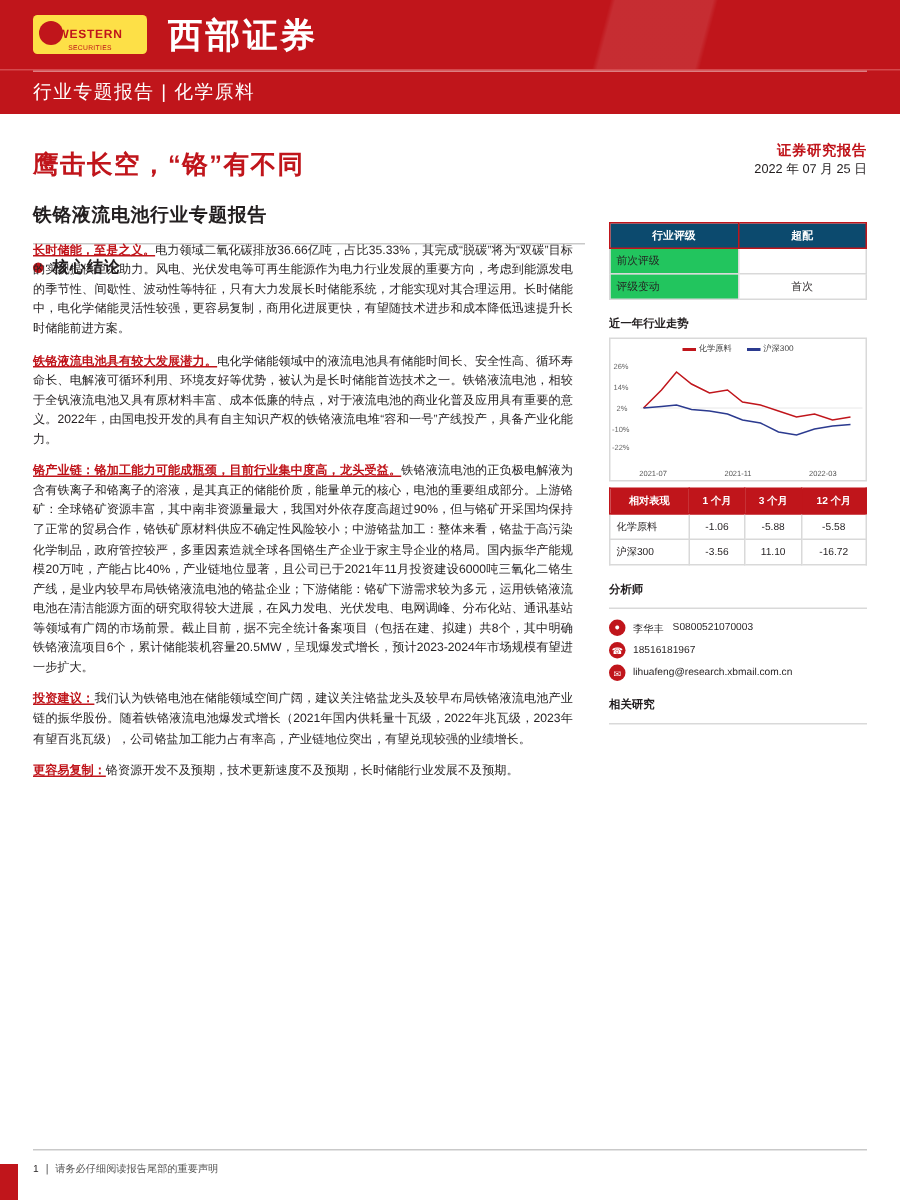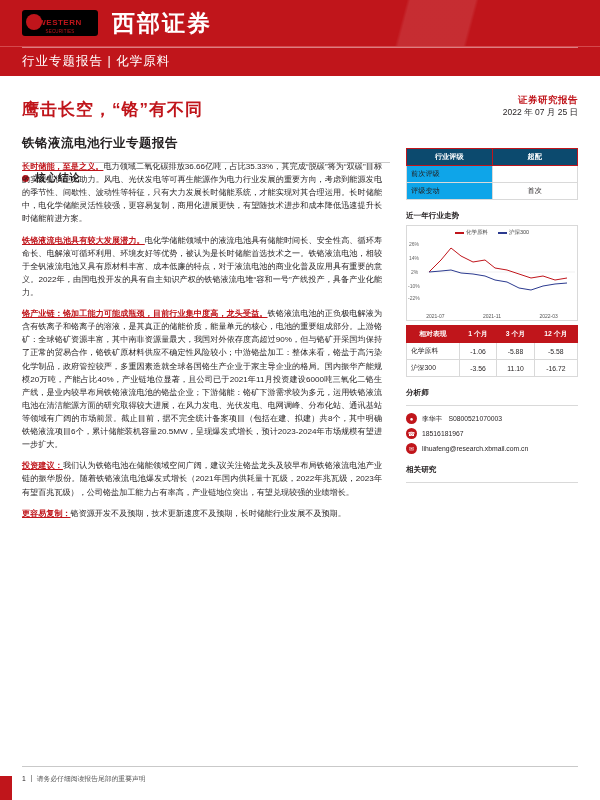--- a/index.html
+++ b/index.html
@@ -21,21 +21,21 @@
     align-items:center;
     overflow:hidden;
   }
   .header .swoosh {
     position:absolute; right:0; top:0; width:330px; height:46px;
     background:linear-gradient(105deg, rgba(255,255,255,0) 40%, rgba(255,255,255,.10) 41%, rgba(255,255,255,.10) 60%, rgba(255,255,255,0) 61%);
   }
   .logo-badge {
     margin-left:22px;
     width:76px; height:26px;
-    background:#000000;
+    background:#fde047;
     border-radius:3px;
     display:flex; align-items:center; justify-content:center;
     position:relative;
   }
   .logo-badge .lg-main {
     color:#c0151b; font-size:8px; font-weight:bold; letter-spacing:.5px;
     line-height:1;
   }
   .logo-badge .lg-sub {
     position:absolute; bottom:2px; left:0; right:0; text-align:center;
@@ -94,21 +94,21 @@
   
   .rightcol { position:absolute; right:22px; top:148px; width:172px; }
   .tbl { width:100%; border-collapse:collapse; font-size:7.2px; }
   .tbl th {
     background:#0c4a6e; color:#fff; font-weight:bold; padding:3px 4px;
     border:1px solid #c0151b; text-align:center;
   }
   .tbl td {
     border:1px solid #d9d9d9; padding:3px 4px; color:#231f20;
   }
-  .tbl td.lab { background:#0ea5e9; width:50%; }
+  .tbl td.lab { background:#22c55e; width:50%; }
   .tbl td.val { text-align:center; }
   .sec-title {
     font-size:7.6px; font-weight:bold; color:#231f20; margin:11px 0 4px 0;
   }
   .chart-box { width:172px; height:96px; border:1px solid #d9d9d9; position:relative; background:#fff; }
   .chart-box .legend {
     position:absolute; top:3px; left:0; right:0; display:flex; justify-content:center; gap:10px;
     font-size:5.5px; color:#444;
   }
   .chart-box .legend i { display:inline-block; width:9px; height:2px; vertical-align:middle; margin-right:2px; }

